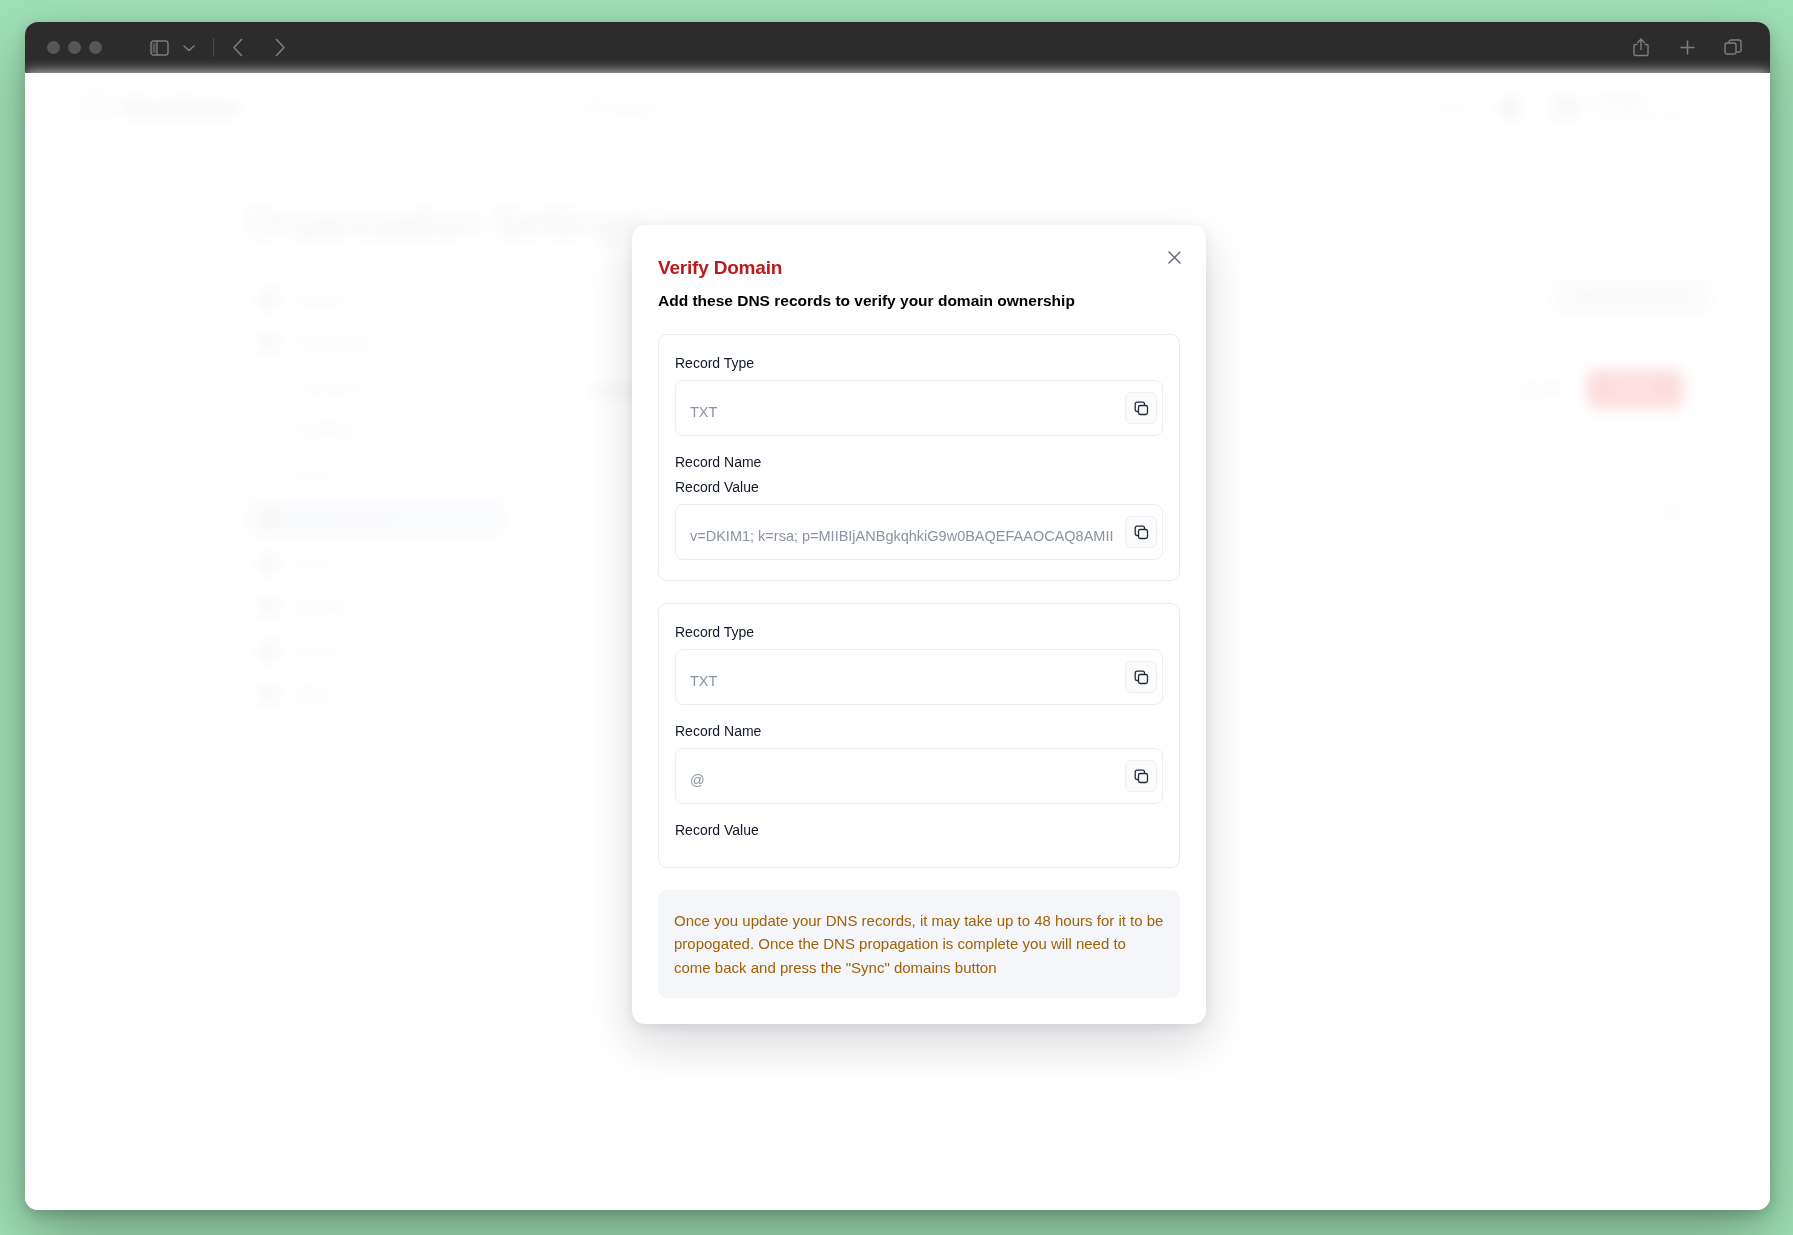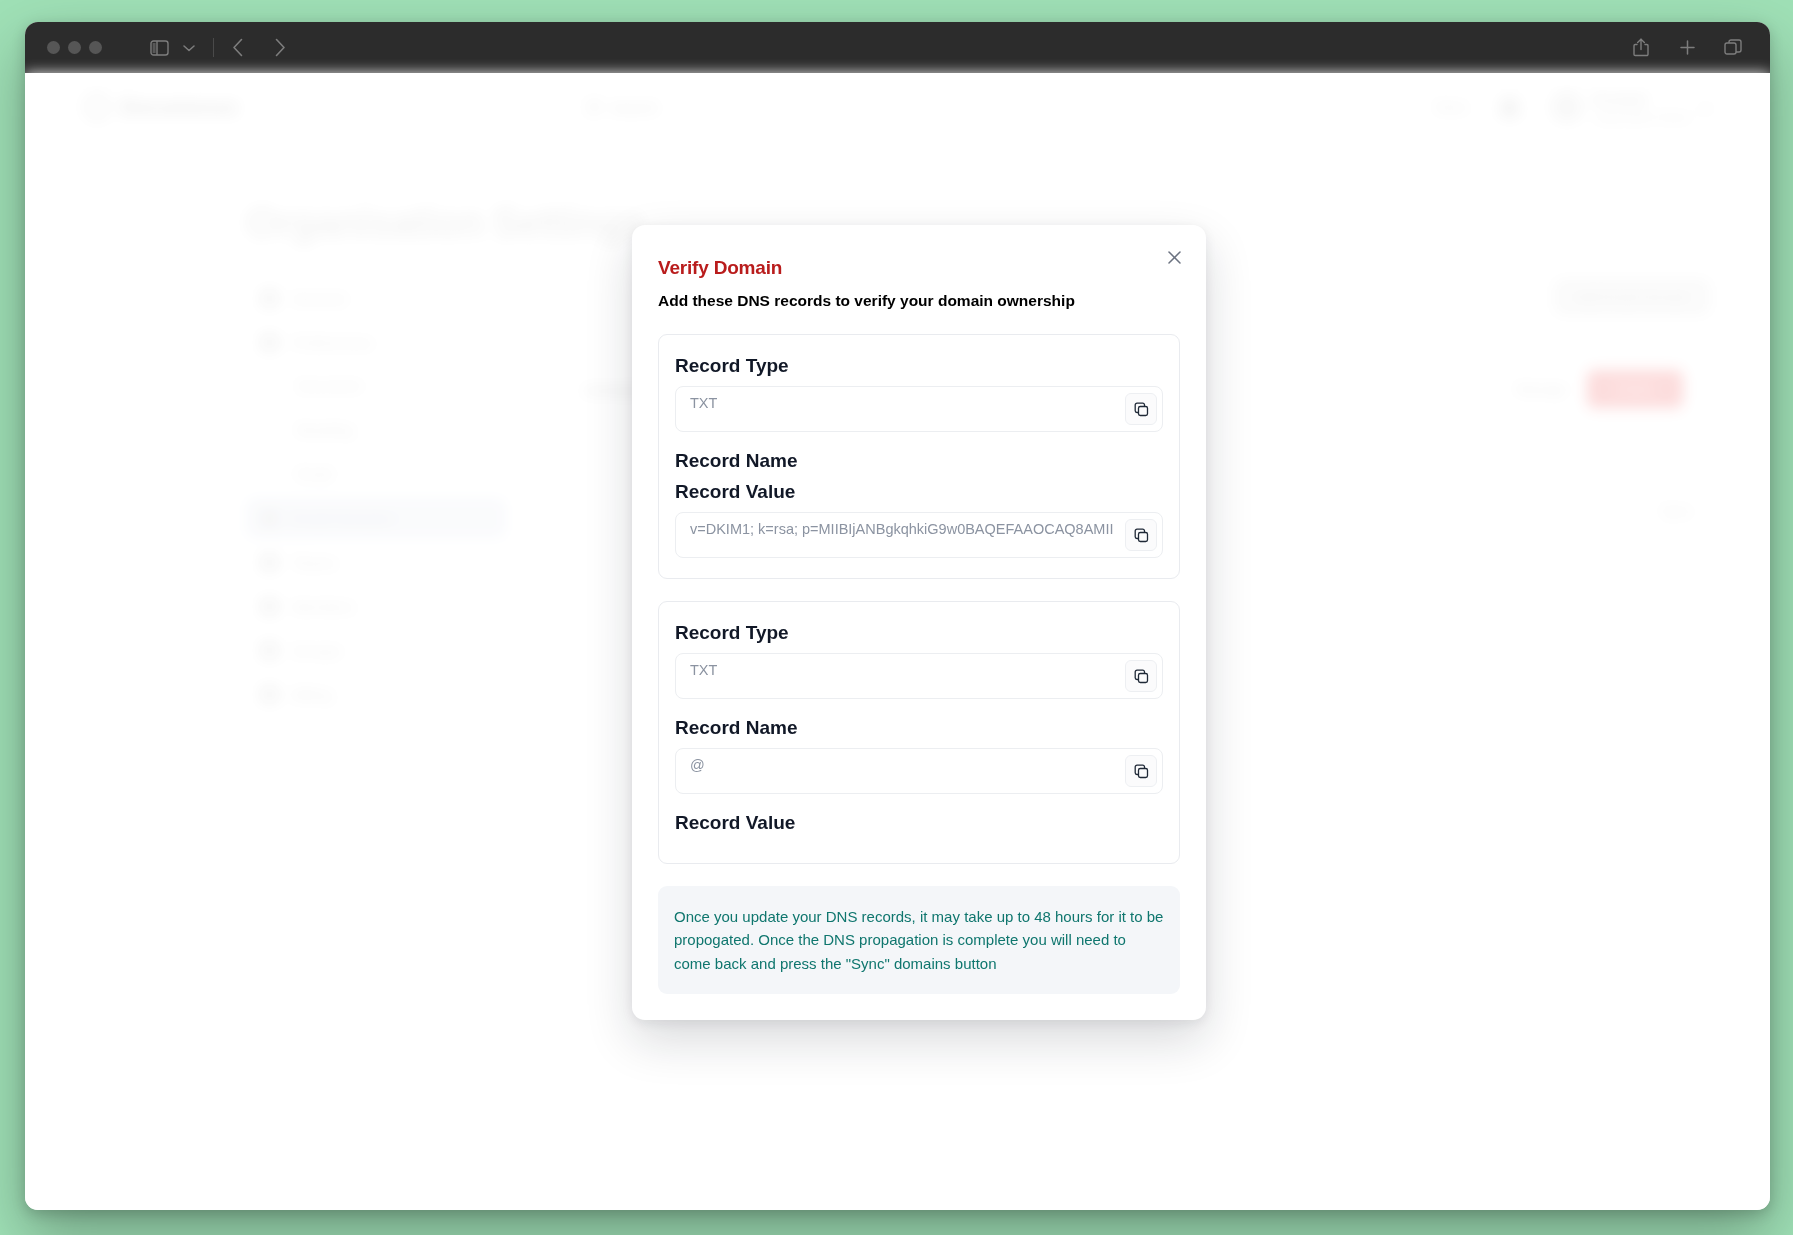--- a/index.html
+++ b/index.html
@@ -183,32 +183,33 @@
   }
 
   .record-card {
     border: 1px solid #e9ebef;
     border-radius: 9px;
     padding: 20px 16px 20px 16px;
     margin-bottom: 22px;
   }
 
   .field-label {
-    font-size: 19px;
-    font-weight: 700;
+    font-size: 14px;
+    font-weight: 400;
     color: #111827;
     margin-bottom: 9px;
   }
 
   .field-row {
     position: relative;
     display: flex;
+    align-items: center;
     border: 1px solid #eceef1;
     border-radius: 8px;
-    height: 46px;
+    height: 56px;
     padding: 8px 48px 0 14px;
     margin-bottom: 18px;
     background: #fff;
     overflow: hidden;
   }
   .field-row:last-child { margin-bottom: 0; }
 
   .field-value {
     font-size: 14.5px;
     color: #8b93a1;
@@ -230,21 +231,21 @@
     color: #1f2937;
   }
   .copy-btn svg { display: block; }
 
   .notice {
     background: #f4f6f9;
     border-radius: 9px;
     padding: 19px 16px;
     font-size: 15px;
     line-height: 1.55;
-    color: #0f766e;
+    color: #a16207;
     margin-top: 4px;
   }
 
   .modal-footer {
     display: flex;
     justify-content: flex-end;
     margin-top: 24px;
   }
   .close-btn {
     height: 41px;

